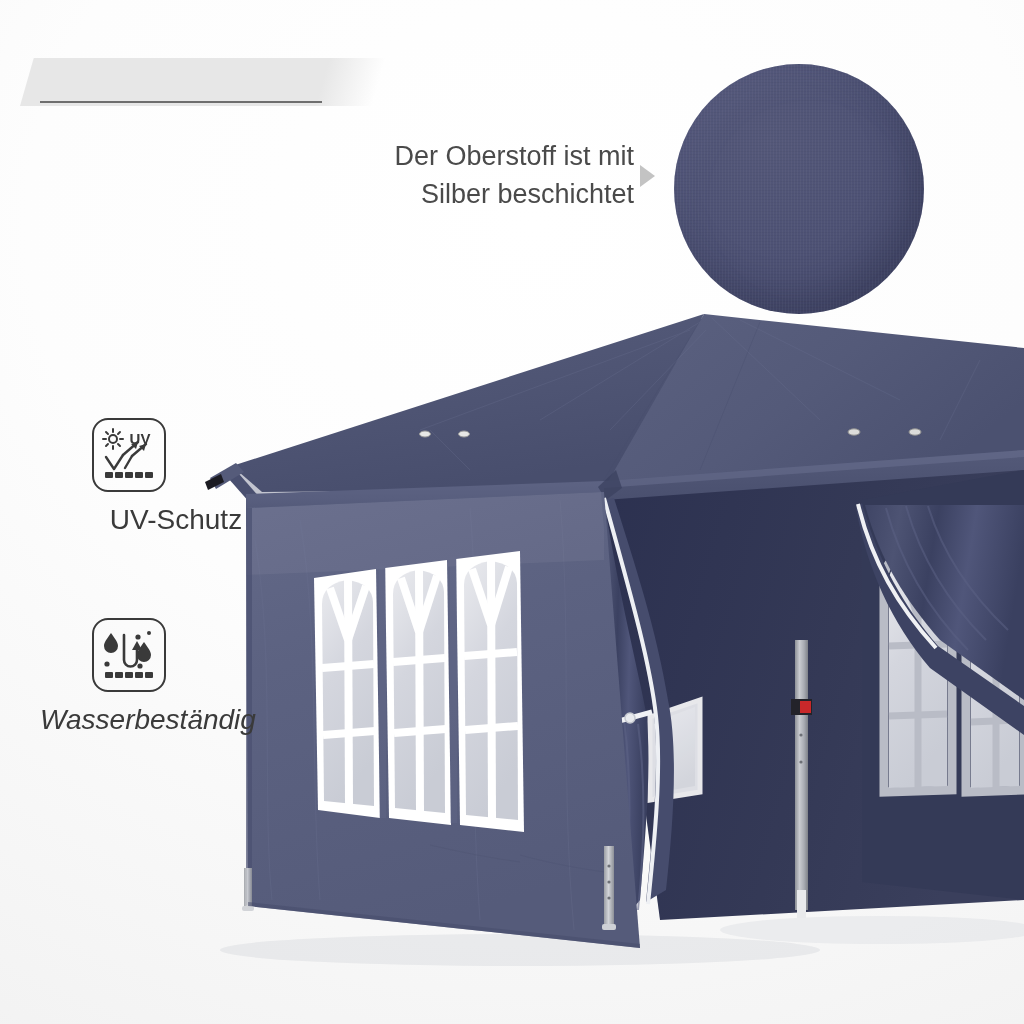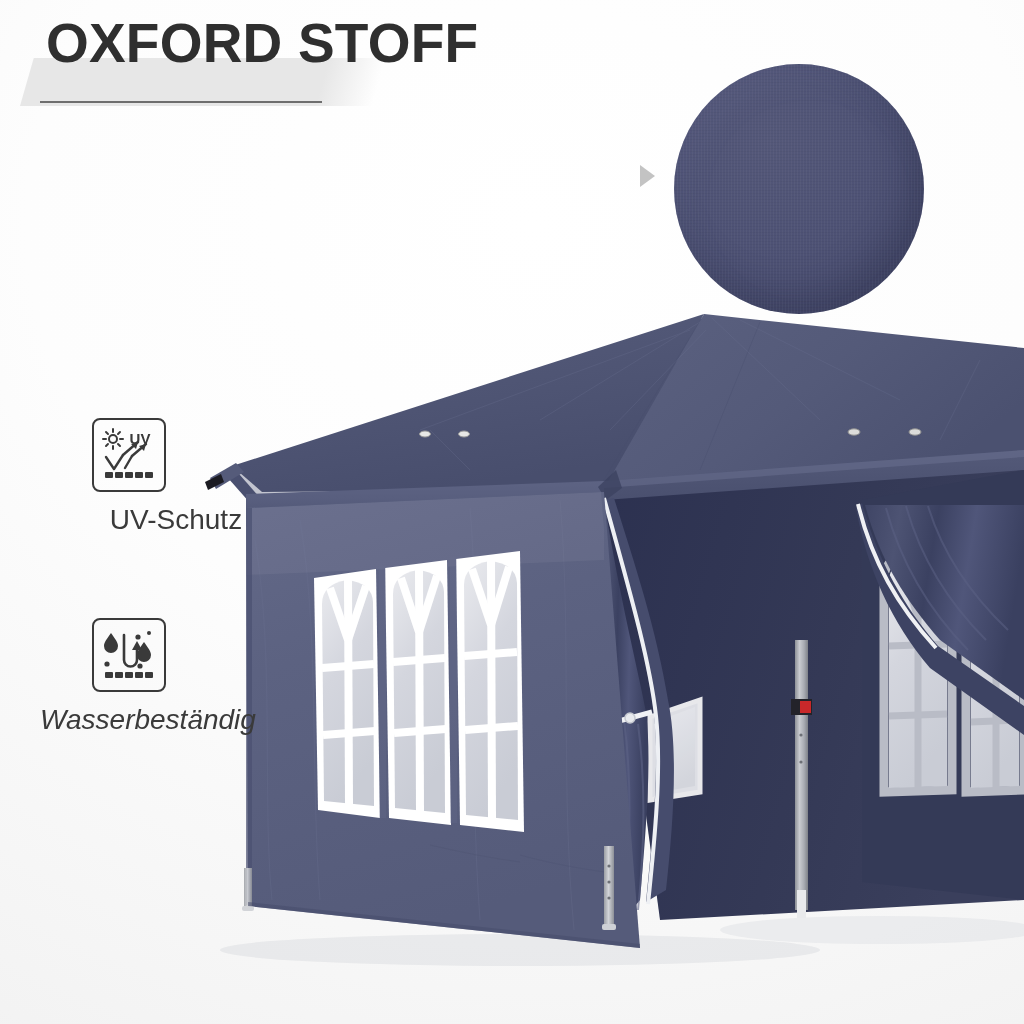--- a/index.html
+++ b/index.html
@@ -52,21 +52,21 @@
     content:"";position:absolute;inset:0;
     background:
       repeating-linear-gradient(90deg, rgba(255,255,255,.045) 0 1px, rgba(0,0,0,0) 1px 3px),
       repeating-linear-gradient(0deg,  rgba(0,0,0,.035) 0 1px, rgba(0,0,0,0) 1px 3px);
     opacity:.9;
   }
 
   
   .feat{position:absolute;}
   .feat .icon-box{
-    width:70px;height:70px;border:2px solid #3a3a3a;border-radius:8px;position:relative;background:transparent;
+    width:70px;height:70px;border:2px solid #3a3a3a;border-radius:16px;position:relative;background:transparent;
   }
   .feat .lbl{
     position:absolute;left:-40px;top:86px;width:260px;text-align:center;
     font-size:28px;color:#3a3a3a;font-weight:400;white-space:nowrap;
   }
   #feat-uv{left:92px;top:418px;}
   #feat-uv .lbl{left:-46px;text-align:center;}
   #feat-water{left:92px;top:618px;}
   #feat-water .lbl{left:-74px;font-style:italic;}
 
@@ -340,23 +340,26 @@
         <rect x="379" y="566" width="7" height="252"></rect>
         <rect x="450" y="557" width="7" height="266"></rect>
       </g>
     </g>
 
     <path d="M248,902 L640,944 L640,948 L248,906 Z" fill="#474d6c" opacity="0.55"></path>
 
   </svg>
 
   <div class="title-band"></div>
-  <div class="title">OXFORD STOFF</div>
   <div class="title-rule"></div>
 
+  <div class="callout-text">
+    <div>Der Oberstoff ist mit</div>
+    <div>Silber beschichtet</div>
+  </div>
   <div class="callout-arrow"></div>
   <div class="swatch-circle"></div>
 
   <div class="feat" id="feat-uv">
     <div class="icon-box">
       <svg viewBox="0 0 70 70" width="70" height="70">
 
         <circle cx="19" cy="19" r="4" fill="none" stroke="#3a3a3a" stroke-width="2"></circle>
         <g stroke="#3a3a3a" stroke-width="2" stroke-linecap="round">
           <path d="M19,9 L19,12"></path>

